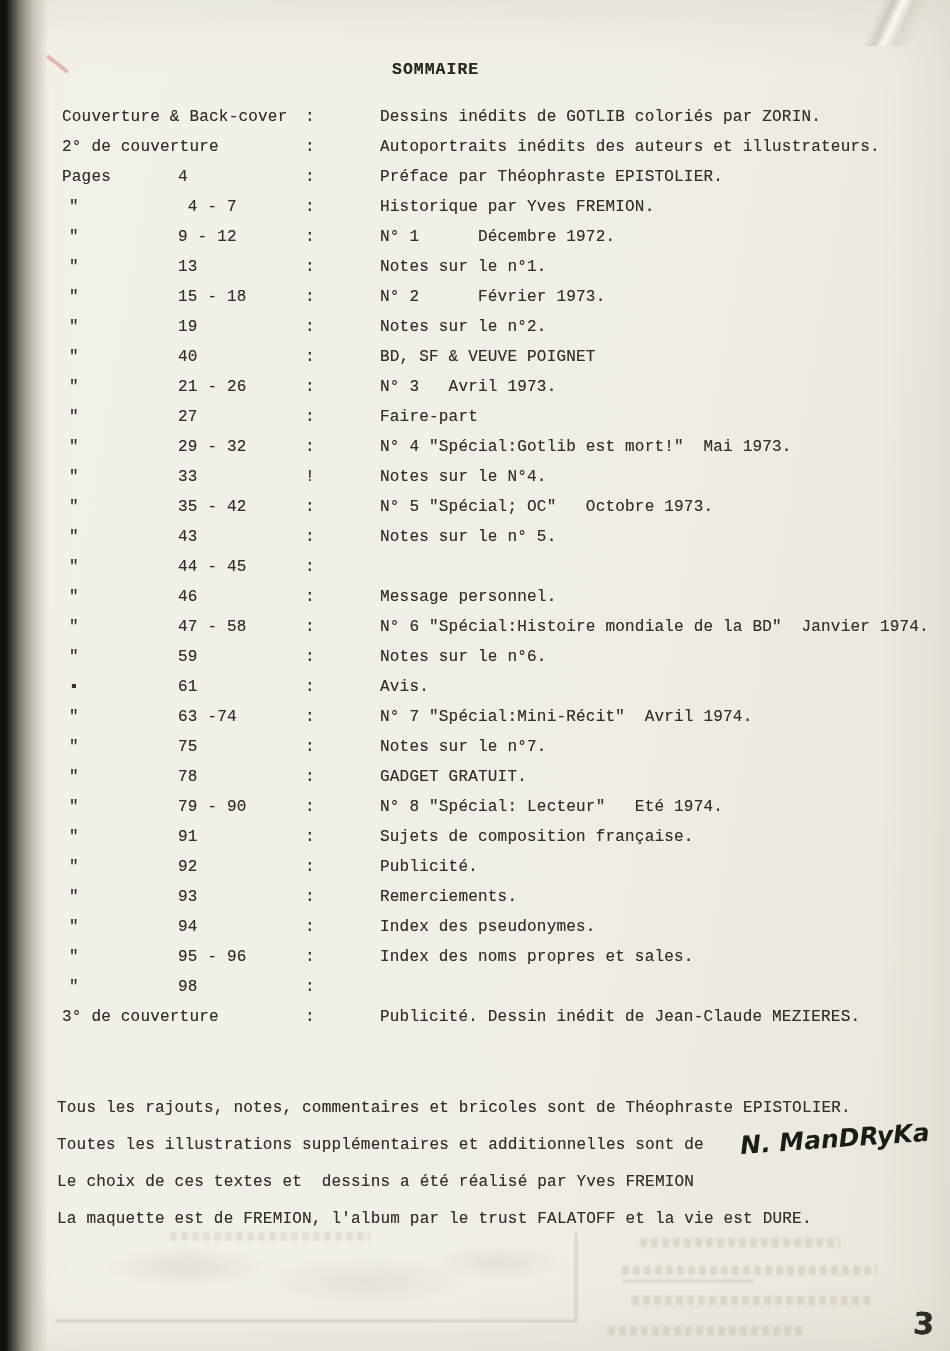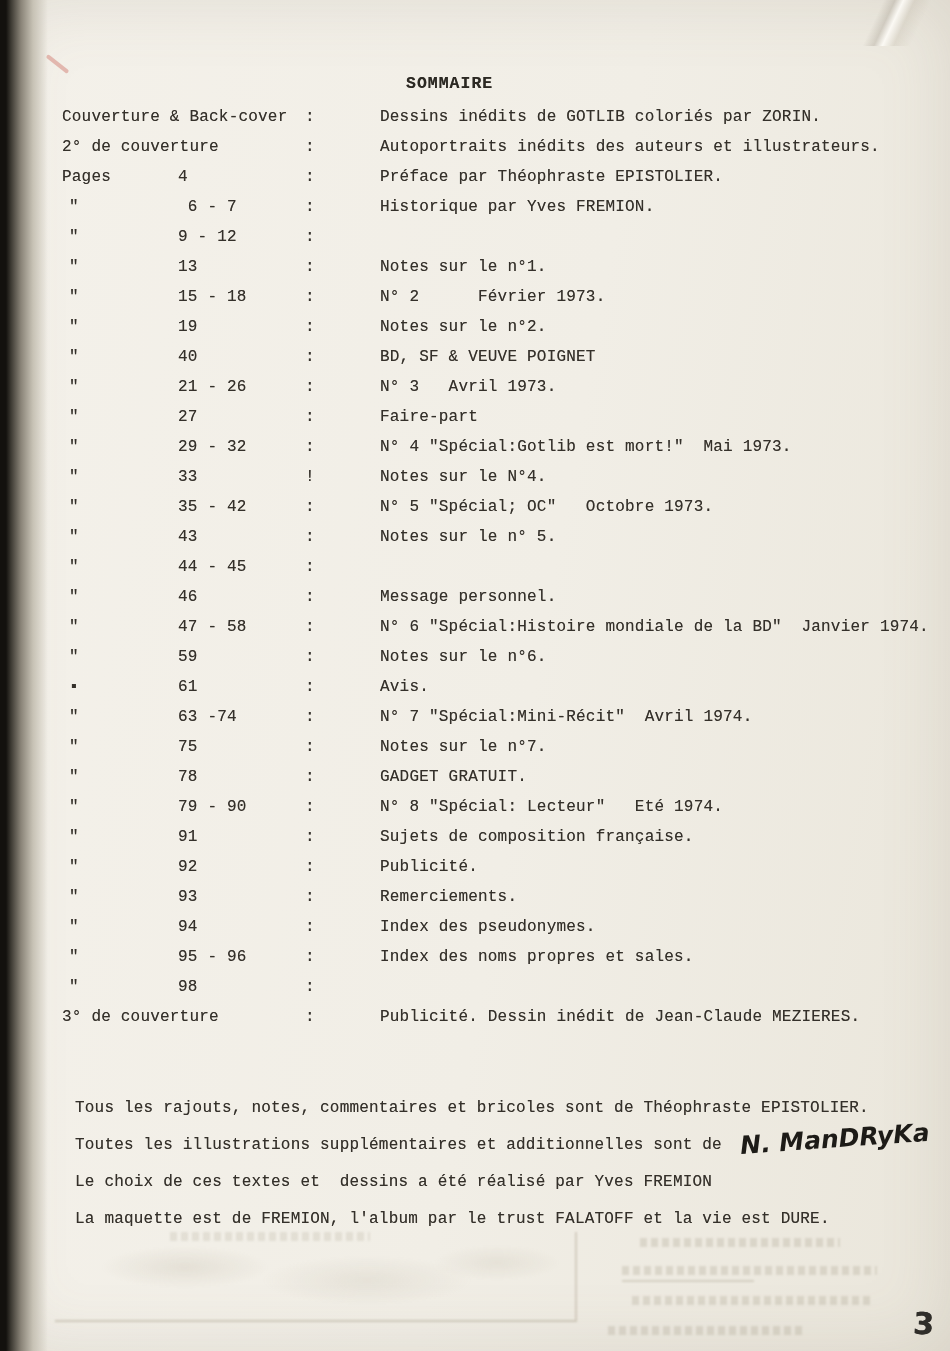--- a/index.html
+++ b/index.html
@@ -32,41 +32,41 @@
       rgba(165, 155, 135, 0.18) 60%,
       transparent 72%);
   }
   .scratch {
     position: absolute; left: 44px; top: 62px; width: 27px; height: 4px;
     background: #dca49b; border-radius: 2px;
     transform: rotate(38deg); opacity: 0.75;
   }
   .title {
     position: absolute; left: 392px; top: 60px;
-    margin: 14px; font-size: 16.5px; font-weight: bold;
+    margin: 0; font-size: 16.5px; font-weight: bold;
     letter-spacing: 1px; color: #2c2923;
     text-shadow: 0 0 0.5px rgba(44, 41, 35, 0.6);
   }
   .toc { position: absolute; left: 0; top: 102px; right: 0; }
   .row {
     display: flex; height: 30px; line-height: 30px;
     padding-left: 62px; font-size: 16px; letter-spacing: 0.2px;
     color: #34302a; text-shadow: 0 0 0.5px rgba(52, 48, 42, 0.55);
   }
   .c1 { width: 116px; white-space: pre; }
   .c1.ditto { padding-left: 7px; width: 109px; }
   .c2 { width: 127px; white-space: pre; }
   .c3 { width: 75px; white-space: pre; }
   .c4 { white-space: pre; }
   .footer {
     position: absolute; left: 57px; top: 1090px; right: 10px;
     font-size: 16px; letter-spacing: 0.2px;
     color: #34302a; text-shadow: 0 0 0.5px rgba(52, 48, 42, 0.55);
   }
-  .fline { height: 37px; line-height: 37px; white-space: pre; margin-left: 18px; }
+  .fline { height: 37px; line-height: 37px; white-space: pre; }
   .sig {
     position: absolute; left: 740px; top: 1124px; width: 200px;
     font-family: "DejaVu Sans", sans-serif;
     font-style: italic; font-weight: bold; font-size: 25px;
     color: #1d1b17; transform: rotate(-4deg);
     white-space: nowrap;
   }
   .pagenum {
     position: absolute; right: 16px; bottom: 10px;
     font-family: "DejaVu Sans", sans-serif;
@@ -124,29 +124,30 @@
 
     <div class="row">
       <span class="c1">Pages</span>
       <span class="c2">4</span>
       <span class="c3">:</span>
       <span class="c4">Préface par Théophraste EPISTOLIER.</span>
     </div>
 
     <div class="row">
       <span class="c1 ditto">"</span>
-      <span class="c2"> 6 - 7</span>
+      <span class="c2"> 4 - 7</span>
       <span class="c3">:</span>
       <span class="c4">Historique par Yves FREMION.</span>
     </div>
 
     <div class="row">
       <span class="c1 ditto">"</span>
       <span class="c2">9 - 12</span>
       <span class="c3">:</span>
+      <span class="c4">N° 1      Décembre 1972.</span>
     </div>
 
     <div class="row">
       <span class="c1 ditto">"</span>
       <span class="c2">13</span>
       <span class="c3">:</span>
       <span class="c4">Notes sur le n°1.</span>
     </div>
 
     <div class="row">

